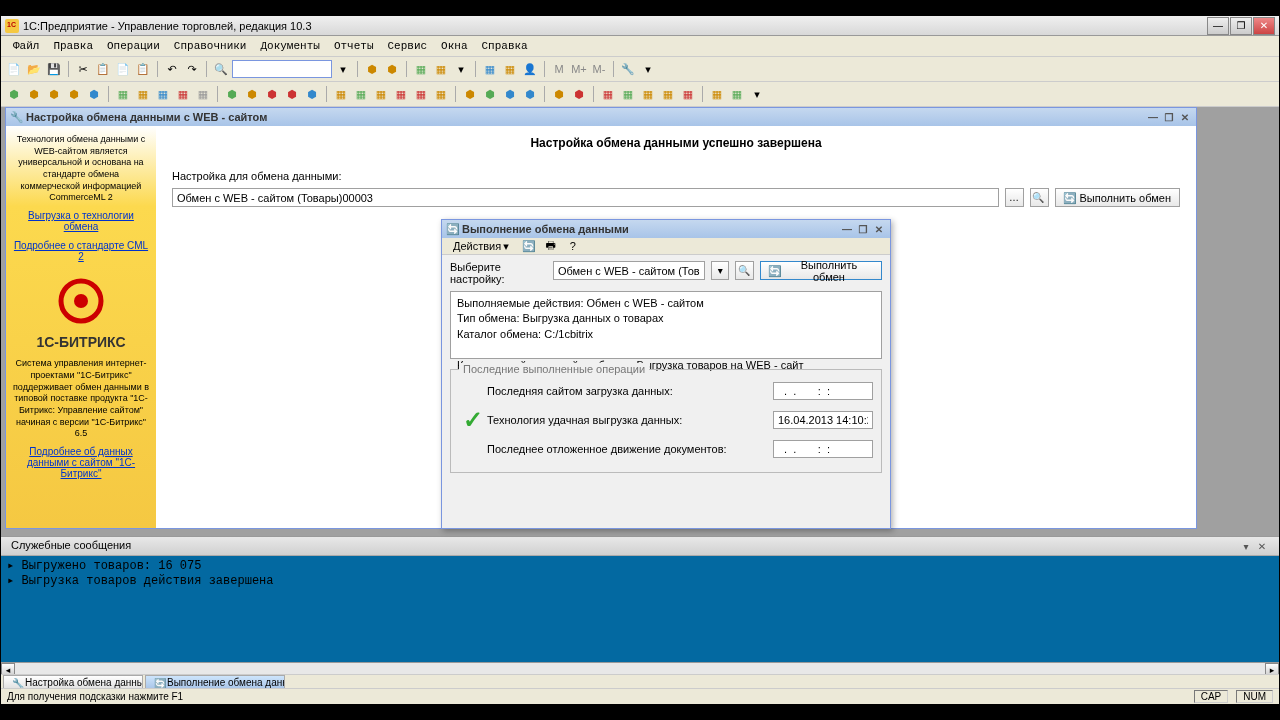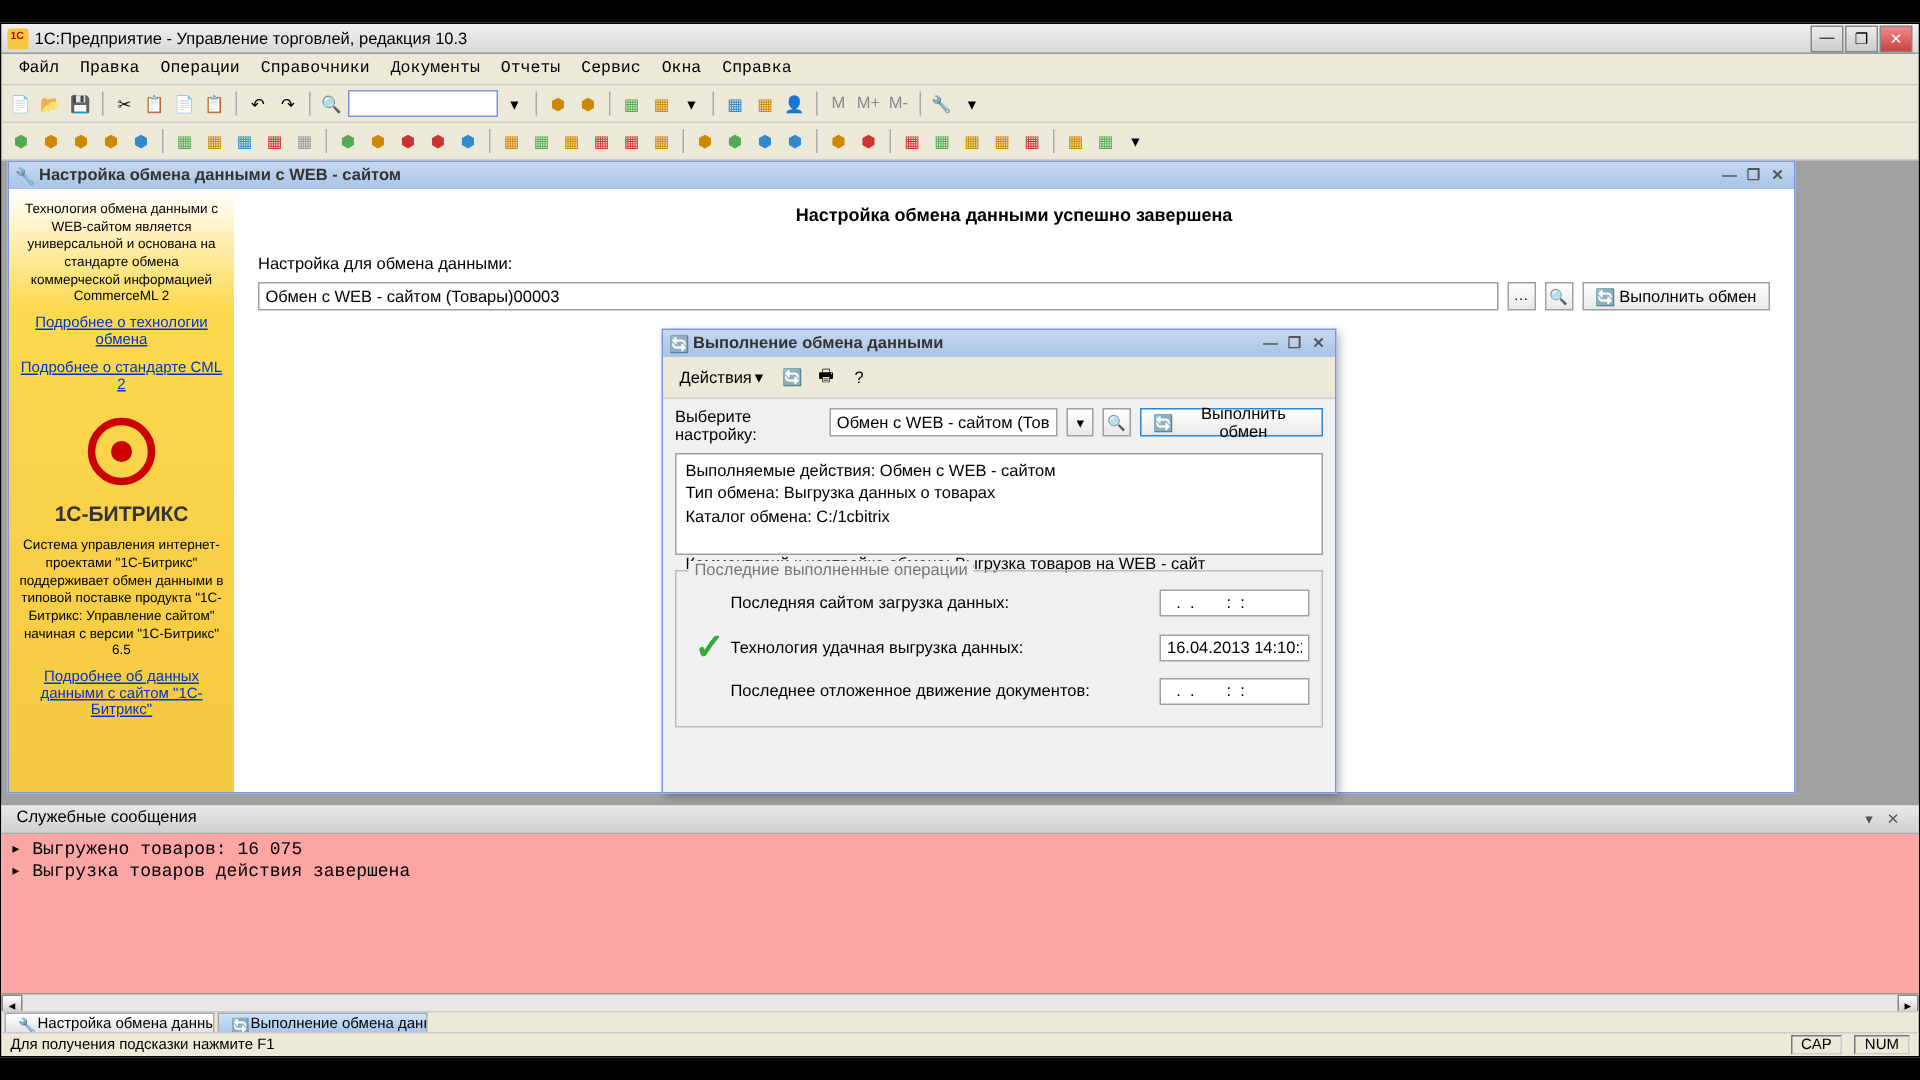--- a/index.html
+++ b/index.html
@@ -39,40 +39,40 @@
   .setup-main { flex: 1; padding: 10px 16px; position: relative; }
   .setup-heading { text-align: center; font-weight: bold; font-size: 12px; margin-bottom: 20px; }
   .field-row { display: flex; align-items: center; gap: 6px; margin-bottom: 8px; }
   .text-input { flex: 1; height: 19px; border: 1px solid #a0a0a0; padding: 0 4px; font-size: 11px; background: #fff; }
   .icon-btn { width: 19px; height: 19px; border: 1px solid #a0a0a0; background: linear-gradient(to bottom, #fff, #e8e8e8); display: flex; align-items: center; justify-content: center; cursor: pointer; font-size: 10px; }
   .action-btn { height: 19px; padding: 0 8px; border: 1px solid #a0a0a0; background: linear-gradient(to bottom, #fff, #e8e8e8); display: flex; align-items: center; gap: 4px; cursor: pointer; font-size: 11px; }
   .action-btn .ab-icon { width: 12px; height: 12px; }
   
   .exchange-window { left: 440px; top: 112px; width: 450px; height: 310px; z-index: 10; box-shadow: 2px 2px 6px rgba(0,0,0,0.3); }
   .exchange-body { flex: 1; background: #f0f0f0; padding: 0; display: flex; flex-direction: column; }
-  .exchange-toolbar { background: #ece9d8; padding: 2px 4px; display: flex; align-items: center; gap: 4px; border-bottom: 1px solid #ccc; height: 28px; }
+  .exchange-toolbar { background: #ece9d8; padding: 2px 4px; display: flex; align-items: center; gap: 4px; border-bottom: 1px solid #ccc; height: 17px; }
   .actions-btn { padding: 2px 6px; font-size: 11px; cursor: pointer; border: 1px solid transparent; display: flex; align-items: center; gap: 2px; }
   .exchange-content { padding: 6px 8px; flex: 1; display: flex; flex-direction: column; gap: 6px; }
   .ex-row { display: flex; align-items: flex-start; gap: 6px; }
   .ex-row label { width: 100px; font-size: 11px; }
   .ex-select { flex: 1; height: 19px; border: 1px solid #a0a0a0; padding: 0 4px; font-size: 11px; background: #fff; }
   .info-box { border: 1px solid #a0a0a0; background: #fff; padding: 4px 6px; font-size: 11px; line-height: 1.4; height: 68px; white-space: pre-line; }
   .group-box { border: 1px solid #bbb; padding: 6px 8px 8px; position: relative; margin-top: 4px; }
   .group-box .legend { position: absolute; top: -7px; left: 8px; background: #f0f0f0; padding: 0 4px; font-size: 11px; color: #777; }
   .op-row { display: flex; align-items: center; margin: 6px 0; }
   .op-row .check-col { width: 28px; display: flex; justify-content: center; }
   .op-row .label-col { flex: 1; font-size: 11px; }
   .op-row .val-col { width: 100px; }
   .op-row input { width: 100%; height: 18px; border: 1px solid #a0a0a0; padding: 0 4px; font-size: 11px; }
   .big-check { color: #3a3; font-size: 24px; font-weight: bold; }
   
   .messages-panel { position: absolute; left: 0; bottom: 40px; width: 100%; height: 128px; background: #fff; border-top: 1px solid #999; display: flex; flex-direction: column; }
   .messages-header { background: linear-gradient(to bottom, #e8e8e8, #d0d0d0); padding: 2px 10px; font-size: 11px; display: flex; align-items: flex-start; border-bottom: 1px solid #aaa; }
   .messages-header .mh-controls { margin-left: auto; display: flex; gap: 2px; }
-  .messages-body { flex: 1; padding: 2px 6px; font-family: 'Courier New', monospace; font-size: 12px; overflow: auto; background: #fca5a5; }
+  .messages-body { flex: 1; padding: 2px 6px; font-family: 'Courier New', monospace; font-size: 12px; overflow: auto; background: #0369a1; }
   .msg-line { white-space: pre; }
   .msg-line::before { content: '▸ '; }
   
   .scrollbar-h { position: absolute; left: 0; bottom: 28px; width: 100%; height: 14px; background: #e8e8e8; border-top: 1px solid #999; display: flex; }
   .sb-arrow { width: 14px; height: 14px; background: linear-gradient(to bottom, #fff, #ccc); border: 1px solid #888; display: flex; align-items: center; justify-content: center; font-size: 9px; cursor: pointer; }
   .sb-track { flex: 1; }
   
   .taskbar { position: absolute; left: 0; bottom: 14px; width: 100%; height: 16px; background: #ece9d8; border-top: 1px solid #ccc; display: flex; gap: 2px; padding: 0 2px; align-items: center; }
   .task-tab { padding: 1px 8px; font-size: 10px; border: 1px solid #aaa; background: linear-gradient(to bottom, #fff, #e0e0e0); cursor: pointer; display: flex; align-items: center; gap: 3px; max-width: 140px; overflow: hidden; white-space: nowrap; }
   .task-tab.active { background: linear-gradient(to bottom, #cde5fc, #a8c4e8); }
@@ -197,21 +197,21 @@
         <span>Настройка обмена данными с WEB - сайтом</span>
         <div class="sw-controls">
           <span class="sw-btn">—</span>
           <span class="sw-btn">❐</span>
           <span class="sw-btn">✕</span>
         </div>
       </div>
       <div class="setup-body">
         <div class="sidebar">
           <div class="sidebar-desc">Технология обмена данными с WEB-сайтом является универсальной и основана на стандарте обмена коммерческой информацией CommerceML 2</div>
-          <div class="link">Подробнее о технологии обмена</div>
+          <div class="link">Выгрузка о технологии обмена</div>
           <div class="link">Подробнее о стандарте CML 2</div>
           <div class="sidebar-logo">
             <svg viewBox="0 0 50 50">
                 <circle cx="25" cy="25" r="20" fill="none" stroke="#c00" stroke-width="5"></circle>
                 <circle cx="25" cy="25" r="7" fill="#c00"></circle>
               </svg>
           </div>
           <div class="sidebar-brand">1С-БИТРИКС</div>
           <div class="sidebar-desc">Система управления интернет-проектами "1С-Битрикс" поддерживает обмен данными в типовой поставке продукта "1С-Битрикс: Управление сайтом" начиная с версии "1С-Битрикс" 6.5</div>
           <div class="link">Подробнее об данных данными с сайтом "1С-Битрикс"</div>

